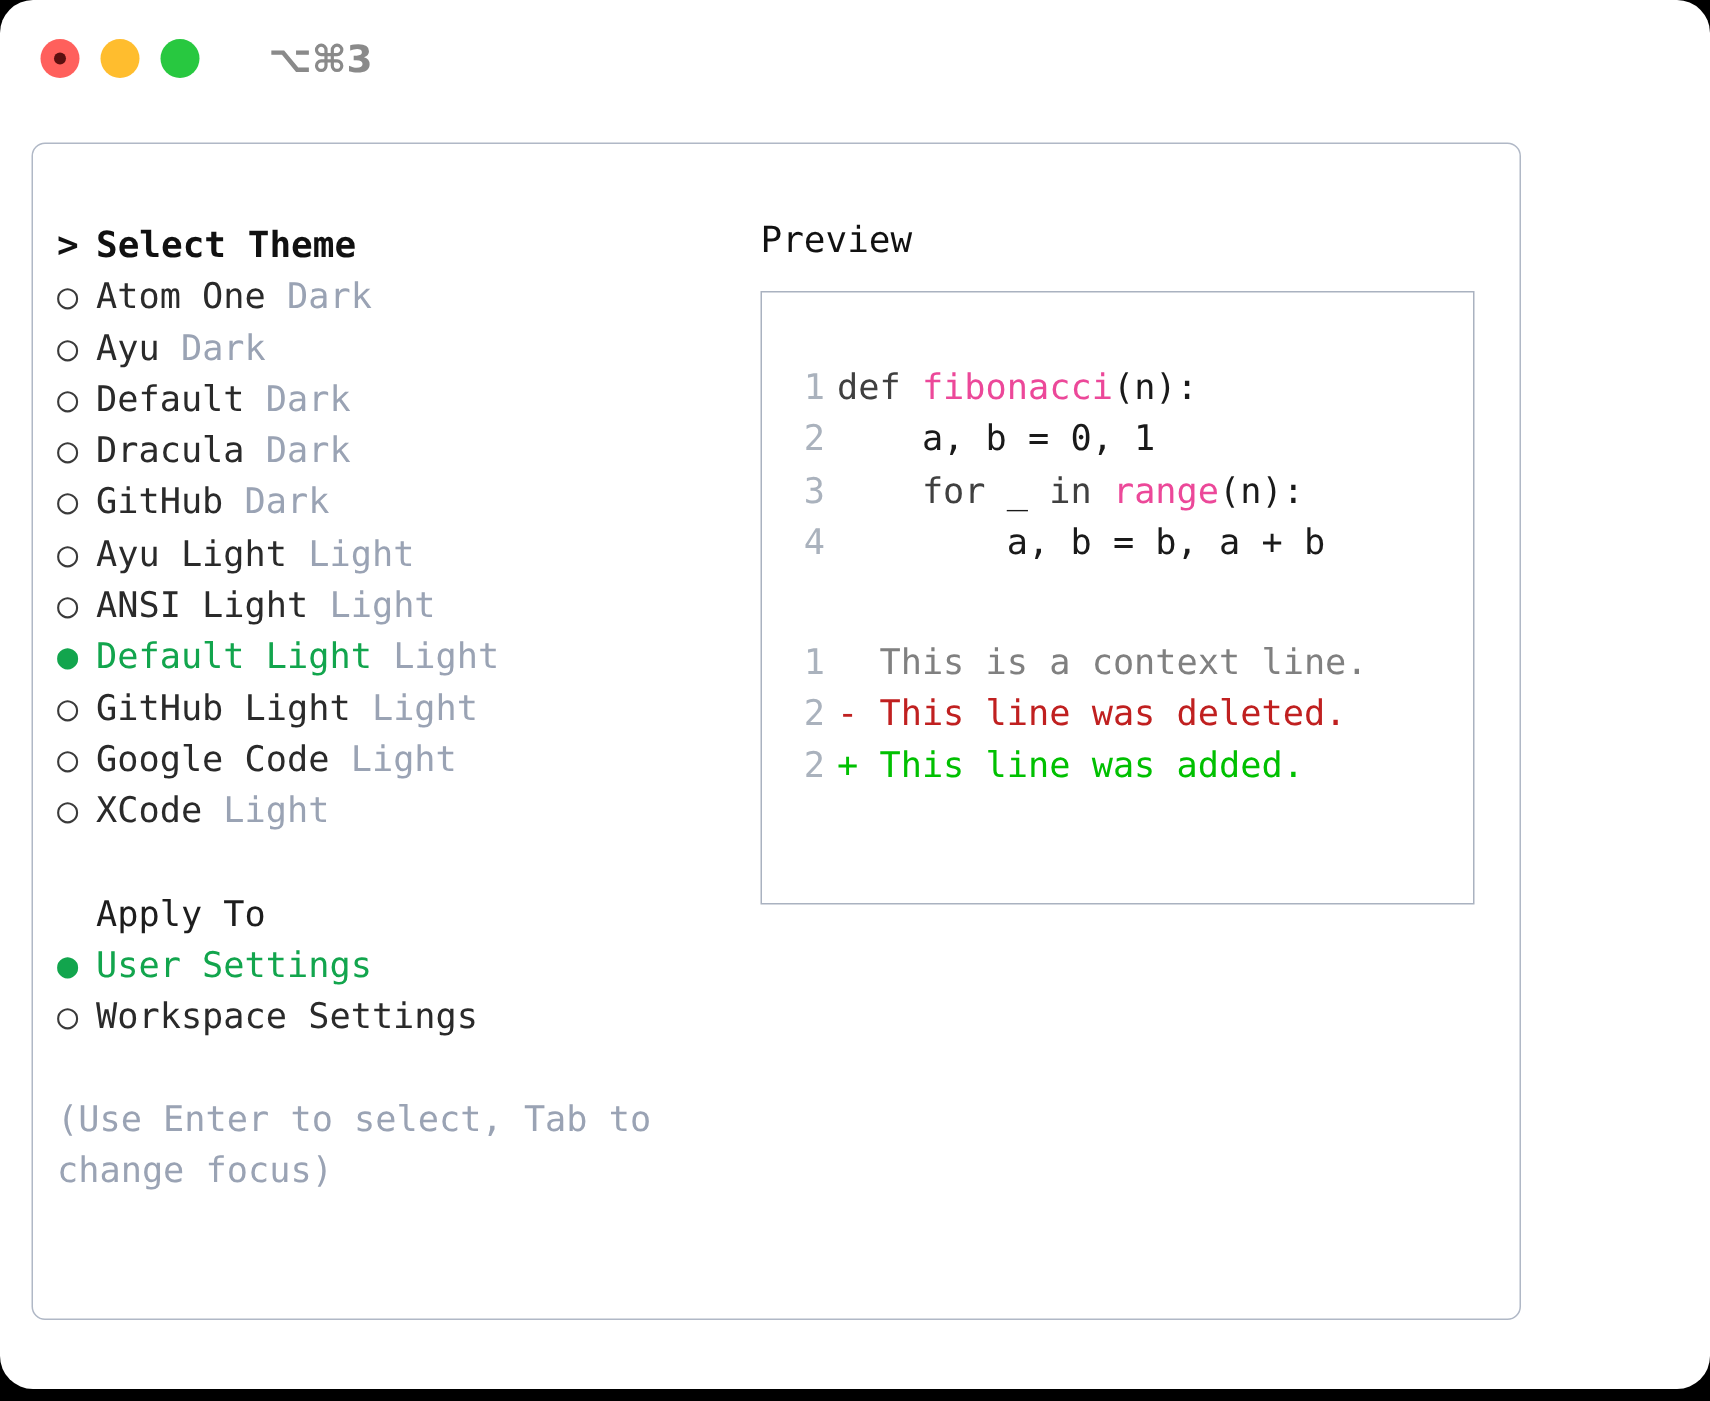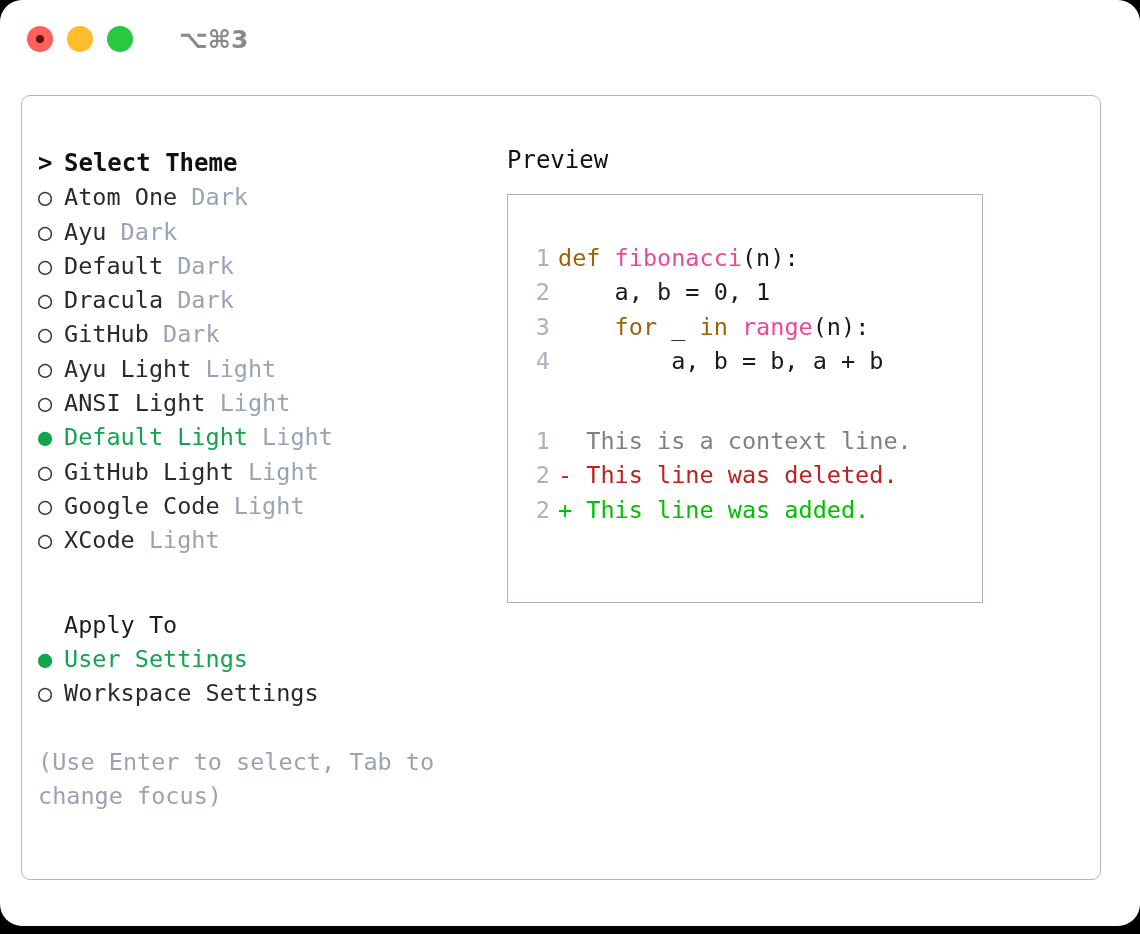--- a/index.html
+++ b/index.html
@@ -55,21 +55,21 @@
     font-weight: bold;
     color: #8a8a8a;
     letter-spacing: 0px;
     font-family: "DejaVu Sans", sans-serif;
   }
 
   .panel {
     position: absolute;
     left: 21px;
     top: 95px;
-    width: 1080px;
+    width: 993px;
     height: 785px;
     border: 1.6px solid #b0b8c6;
     border-radius: 9px;
     box-sizing: border-box;
     background: #ffffff;
   }
 
   .panel-inner {
     position: absolute;
     left: 0; top: 0;
@@ -113,21 +113,20 @@
     color: #12a54d;
   }
   .badge {
     color: #9aa3b4;
   }
   .spacer-row { height: 34.3px; }
 
   .apply-header {
     padding-left: 26px;
     color: #1d1d1d;
-    margin-top: 16px;
   }
 
   .hint {
     color: #9aa3b4;
     font-size: 23.5px;
     line-height: 34.3px;
     width: 420px;
     white-space: pre-wrap;
   }
 
@@ -153,21 +152,21 @@
     white-space: pre;
     padding-left: 16px;
   }
   .ln {
     display: inline-block;
     width: 26px;
     text-align: right;
     color: #aab2bd;
     margin-right: 8px;
   }
-  .kw   { color: #a16207; }
+  .kw   { color: #404040; }
   .fn   { color: #ec4899; }
   .plain{ color: #1a1a1a; }
   .ctx  { color: #808080; }
   .del  { color: #c02020; }
   .add  { color: #00c000; }
   .gap  { height: 46px; }
 </style>
 </head>
 <body>
 

